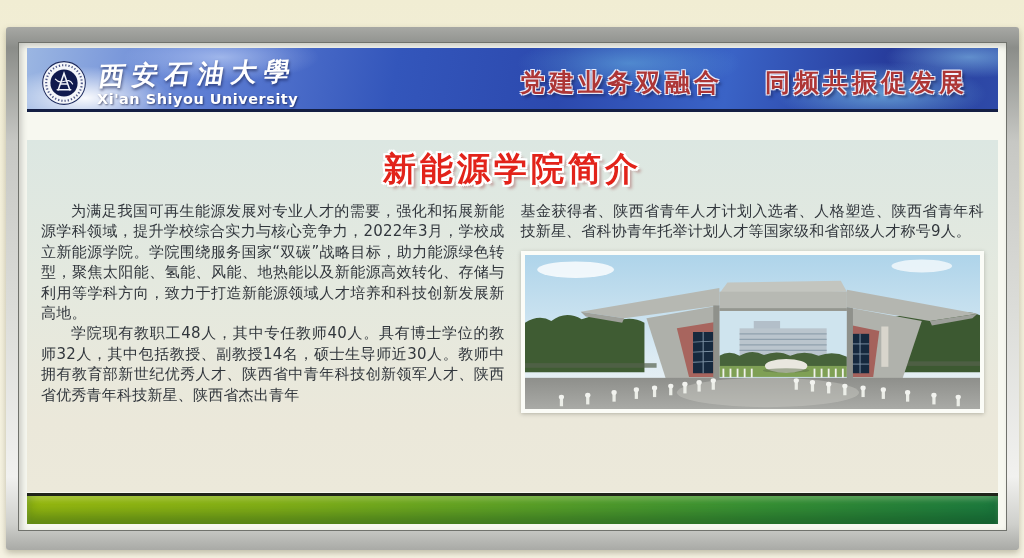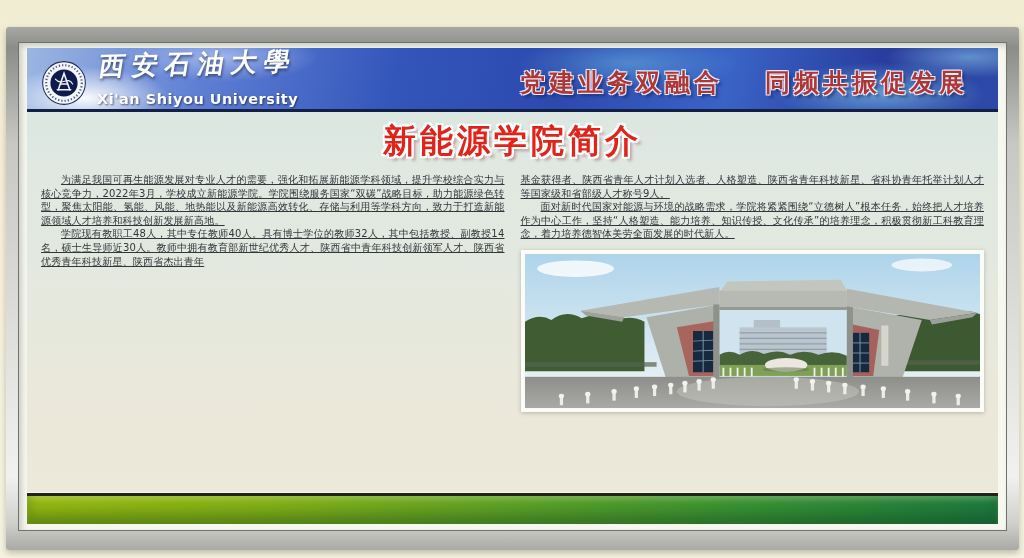--- a/index.html
+++ b/index.html
@@ -31,43 +31,43 @@
       radial-gradient(ellipse 120px 30px at 97% 15%, rgba(150,215,245,.5), rgba(150,215,245,0) 70%),
       linear-gradient(100deg,#9bb6e2 0%,#5f7fd4 18%,#3356bb 38%,#2c49ae 55%,#3a63c6 72%,#273c9c 88%,#2e4aa8 100%);
     display:flex; align-items:flex-end; }
 
   .logo-wrap { flex:none; margin:0 0 3px 14px; width:46px; height:46px; }
   .uni-names { margin:0 0 2px 10px; color:#fff; line-height:1.05; }
   .uni-cn { font-size:26px; font-weight:700; letter-spacing:7px;
     transform:skew(-9deg,-1.5deg); transform-origin:left bottom;
     text-shadow:1px 2px 3px rgba(5,10,50,.55); white-space:nowrap; }
   .uni-en { font-size:14.5px; font-weight:700; letter-spacing:.5px;
-    text-shadow:1px 1px 2px rgba(5,10,50,.6); margin-top:11px; }
+    text-shadow:1px 1px 2px rgba(5,10,50,.6); margin-top:1px; }
 
   .slogan { position:absolute; right:30px; bottom:10px; white-space:nowrap;
     font-size:25px; font-weight:800; letter-spacing:4px; color:#ad3636;
     text-shadow:-1px -1px 0 rgba(245,245,255,.9), 1px -1px 0 rgba(245,245,255,.9),
                 -1px 1px 0 rgba(245,245,255,.9), 1px 1px 0 rgba(245,245,255,.9),
                  3px 3px 3px rgba(20,25,70,.55);margin-top:42px; }
   .slogan-gap { display:inline-block; width:42px; }
 
   
   .content { flex:1; padding:5px 14px 6px;
     background:linear-gradient(180deg,#dce7e2 0%,#e4e9df 40%,#ebe8da 80%,#ece9da 100%);
-    display:flex; flex-direction:column; overflow:hidden; }
+    display:flex; flex-direction:column; overflow:hidden;margin-top:28px; }
 
   .main-title { text-align:center; flex:none; margin:2px 0 9px;
     font-size:33px; font-weight:800; letter-spacing:4px; color:#e2231a;
     text-shadow:-2px -2px 0 #fff, 2px -2px 0 #fff, -2px 2px 0 #fff, 2px 2px 0 #fff,
                  0 -2px 0 #fff, 0 2px 0 #fff, -2px 0 0 #fff, 2px 0 0 #fff,
                  4px 4px 3px rgba(150,60,60,.45); }
 
   .cols { display:flex; gap:16px; flex:1; }
-  .col { flex:1; font-size:10px; line-height:1.36; color:#31363c;
-    text-align:justify; font-weight:500; letter-spacing:.2px;text-decoration:underline; }
+  .col { flex:1; font-size:15px; line-height:1.36; color:#31363c;
+    text-align:justify; font-weight:500; letter-spacing:.2px; }
   .col p { margin:0; }
   .col p.indent { text-indent:2em; }
 
   
   .photo { margin-top:9px; height:162px; border:4px solid #fbfcf7;
     box-shadow:0 1px 4px rgba(60,60,50,.3); background:#cfe2ee; }
   .photo svg { display:block; width:100%; height:100%; }
 
   
   .green-bar { flex:none; height:31px; margin-top:1px;
@@ -110,21 +110,20 @@
         <div class="main-title">新能源学院简介</div>
 
         <div class="cols">
           <div class="col">
             <p class="indent">为满足我国可再生能源发展对专业人才的需要，强化和拓展新能源学科领域，提升学校综合实力与核心竞争力，2022年3月，学校成立新能源学院。学院围绕服务国家“双碳”战略目标，助力能源绿色转型，聚焦太阳能、氢能、风能、地热能以及新能源高效转化、存储与利用等学科方向，致力于打造新能源领域人才培养和科技创新发展新高地。</p>
             <p class="indent">学院现有教职工48人，其中专任教师40人。具有博士学位的教师32人，其中包括教授、副教授14名，硕士生导师近30人。教师中拥有教育部新世纪优秀人才、陕西省中青年科技创新领军人才、陕西省优秀青年科技新星、陕西省杰出青年</p>
           </div>
 
           <div class="col">
             <p>基金获得者、陕西省青年人才计划入选者、人格塑造、陕西省青年科技新星、省科协青年托举计划人才等国家级和省部级人才称号9人。</p>
-            <p class="indent">面对新时代国家对能源与环境的战略需求，学院将紧紧围绕“立德树人”根本任务，始终把人才培养作为中心工作，坚持“人格塑造、能力培养、知识传授、文化传承”的培养理念，积极贯彻新工科教育理念，着力培养德智体美劳全面发展的时代新人。</p>
 
             <div class="photo" title="campus-main-gate">
               <svg viewBox="0 0 450 168" preserveAspectRatio="none">
                 <defs>
                   <linearGradient id="pSky" x1="0" y1="0" x2="0" y2="1">
                     <stop offset="0" stop-color="#aed4ea"></stop>
                     <stop offset=".7" stop-color="#d6e8f2"></stop>
                     <stop offset="1" stop-color="#e7f0f4"></stop>
                   </linearGradient>
                   <linearGradient id="pRoad" x1="0" y1="0" x2="0" y2="1">

